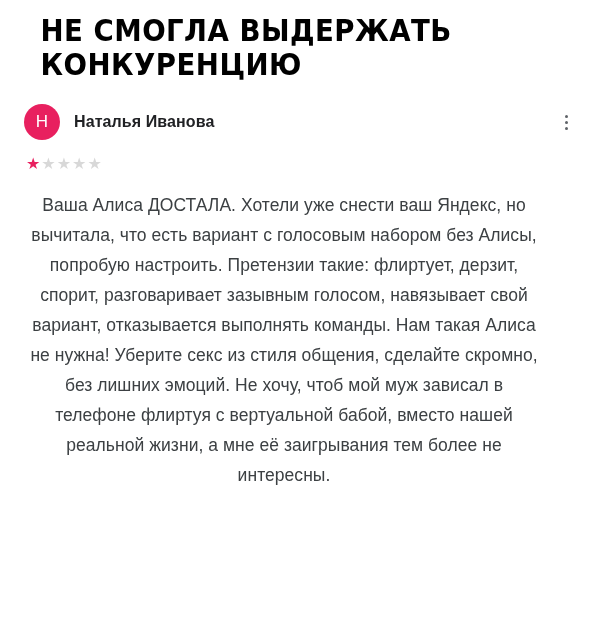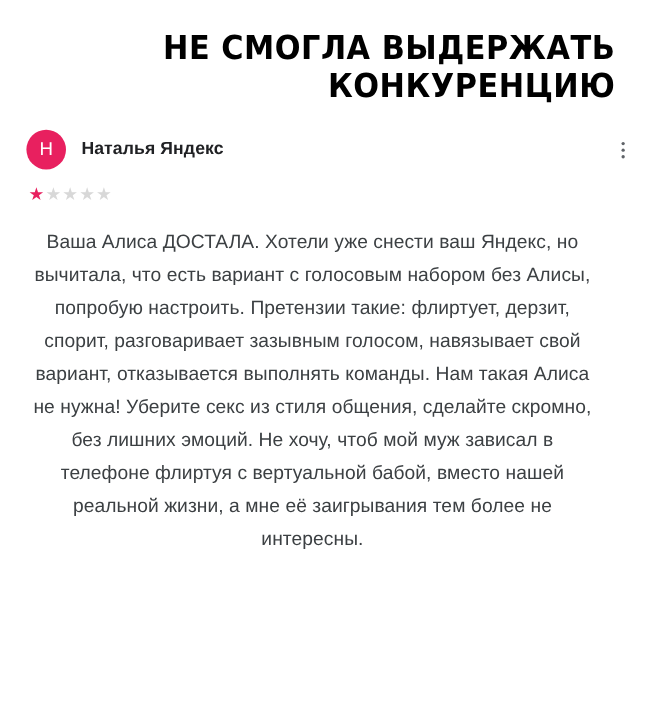--- a/index.html
+++ b/index.html
@@ -17,22 +17,22 @@
   .page {
     position: relative;
     width: 600px;
     height: 641px;
     background: #ffffff;
     box-sizing: border-box;
   }
 
   
   .headline {
-    padding: 28px 18px 2px 18px;
-    text-align: right;
+    padding: 14px 18px 2px 18px;
+    text-align: left;
   }
   .headline-line {
     font-family: "DejaVu Sans", sans-serif;
     font-weight: bold;
     font-size: 30px;
     line-height: 34px;
     letter-spacing: 0.5px;
     color: #000000;
     text-transform: uppercase;
     transform: scaleX(0.92);
@@ -122,21 +122,21 @@
 
   <div class="headline">
     <div class="headline-line">НЕ СМОГЛА ВЫДЕРЖАТЬ</div>
     <div class="headline-line">КОНКУРЕНЦИЮ</div>
   </div>
 
   <div class="review">
 
     <div class="review-head">
       <div class="avatar">Н</div>
-      <div class="author-name">Наталья Яндекс</div>
+      <div class="author-name">Наталья Иванова</div>
       <div class="kebab">
         <span></span>
         <span></span>
         <span></span>
       </div>
     </div>
 
     <div class="stars">
       <span class="star filled" style="color: rgb(232, 32, 95);">★</span>
       <span class="star empty" style="color: rgb(216, 216, 216);">★</span>

